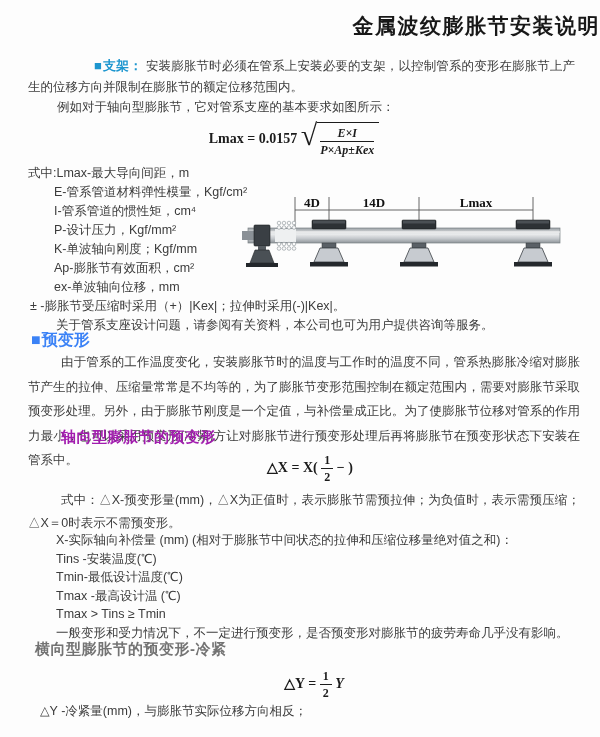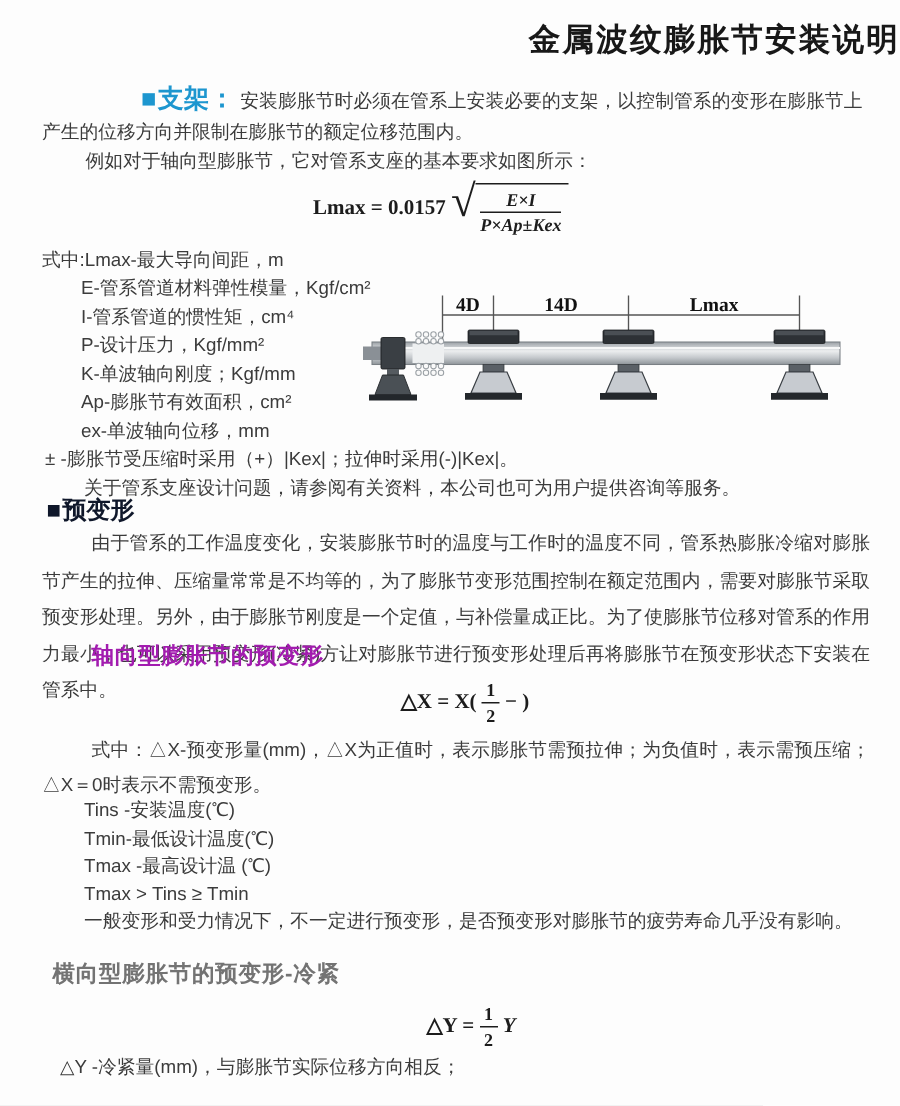--- a/index.html
+++ b/index.html
@@ -2,21 +2,21 @@
 <html><head>
 <meta charset="utf-8">
 <style>
   html,body{margin:0;padding:0;background:#e9e9e9;}
   #page{position:relative;width:600px;height:737px;background:#fdfdfd;overflow:hidden;
         font-family:"Liberation Sans",sans-serif;color:#3b3b3b;margin:0 auto;}
   .abs{position:absolute;}
   .page-title{left:0;right:0;top:12px;text-align:right;font-size:21px;font-weight:bold;
               color:#181818;letter-spacing:1.5px;}
   .body-text{font-size:12.5px;line-height:20.5px;text-align:justify;}
-  .sec-inline-head{font-size:17px;font-weight:bold;}
+  .sec-inline-head{font-size:13px;font-weight:bold;}
   .sec-head{font-size:16px;font-weight:bold;}
   .sub-head{font-size:15px;font-weight:bold;letter-spacing:0.5px;}
   .sq{display:inline-block;margin-right:1px;}
   .formula{font-family:"Liberation Serif",serif;font-weight:bold;color:#1c1c1c;font-size:14px;}
   .frac{display:inline-block;text-align:center;vertical-align:middle;font-size:12px;line-height:1.2;}
   .frac .top{display:block;border-bottom:1px solid #1c1c1c;padding:0 3px 1px;}
   .frac .bot{display:block;padding-top:1px;}
   .ital{font-style:italic;}
   .sqrt-wrap{display:inline-flex;align-items:flex-start;vertical-align:middle;}
   .sqrt-sym{font-size:30px;font-weight:normal;line-height:1;transform:translateY(-1px);}
@@ -133,36 +133,37 @@
     </g>
     <g>
       <rect x="274" y="29" width="34" height="9" rx="1" fill="#2d3135" stroke="#17191b" stroke-width="0.5"></rect>
       <rect x="275" y="29.5" width="32" height="3" fill="#4a4f54"></rect>
       <rect x="284" y="52" width="14" height="5" fill="#5a6066" stroke="#34383c" stroke-width="0.5"></rect>
       <polygon points="282,57 300,57 306,71 276,71" fill="#c7cbd0" stroke="#3a3f44" stroke-width="0.8"></polygon>
       <rect x="272" y="71" width="38" height="4.5" fill="#24282c"></rect>
     </g>
   </svg>
 
-  <div class="abs sec-head" style="top:330px;left:31px;color:#0f172a;"><span class="sq">■</span><span>预变形</span></div>
+  <div class="abs sec-head" style="top:330px;left:31px;color:#3b82f6;"><span class="sq">■</span><span>预变形</span></div>
 
   <div class="abs body-text" style="top:350px;left:28px;width:552px;line-height:24.5px;text-indent:33px;">由于管系的工作温度变化，安装膨胀节时的温度与工作时的温度不同，管系热膨胀冷缩对膨胀节产生的拉伸、压缩量常常是不均等的，为了膨胀节变形范围控制在额定范围内，需要对膨胀节采取预变形处理。另外，由于膨胀节刚度是一个定值，与补偿量成正比。为了使膨胀节位移对管系的作用力最小，也可以采用预变形(冷紧)方让对膨胀节进行预变形处理后再将膨胀节在预变形状态下安装在管系中。</div>
 
   <div class="abs sub-head" style="top:428px;left:61px;color:#a21caf;">轴向型膨胀节的预变形</div>
 
   <div class="abs formula" style="top:453px;left:0;right:0;text-align:center;transform:translateX(10px);">
     <span>△X = X(</span>
     <span class="frac"><span class="top">1</span><span class="bot">2</span></span>
     <span>−</span>
     <span>)</span>
   </div>
 
   <div class="abs body-text" style="top:489px;left:28px;width:552px;line-height:23px;text-indent:33px;">式中：△X-预变形量(mm)，△X为正值时，表示膨胀节需预拉伸；为负值时，表示需预压缩；△X＝0时表示不需预变形。</div>
 
   <div class="abs items" style="top:531px;left:56px;width:520px;">
+    <div>X-实际轴向补偿量 (mm) (相对于膨胀节中间状态的拉伸和压缩位移量绝对值之和)：</div>
     <div>Tins -安装温度(℃)</div>
     <div>Tmin-最低设计温度(℃)</div>
     <div>Tmax -最高设计温 (℃)</div>
     <div>Tmax &gt; Tins ≥ Tmin</div>
     <div>一般变形和受力情况下，不一定进行预变形，是否预变形对膨胀节的疲劳寿命几乎没有影响。</div>
   </div>
 
   <div class="abs sub-head" style="top:640px;left:35px;color:#737373;">横向型膨胀节的预变形-冷紧</div>
 
   <div class="abs formula" style="top:669px;left:0;right:0;text-align:center;transform:translateX(14px);">

